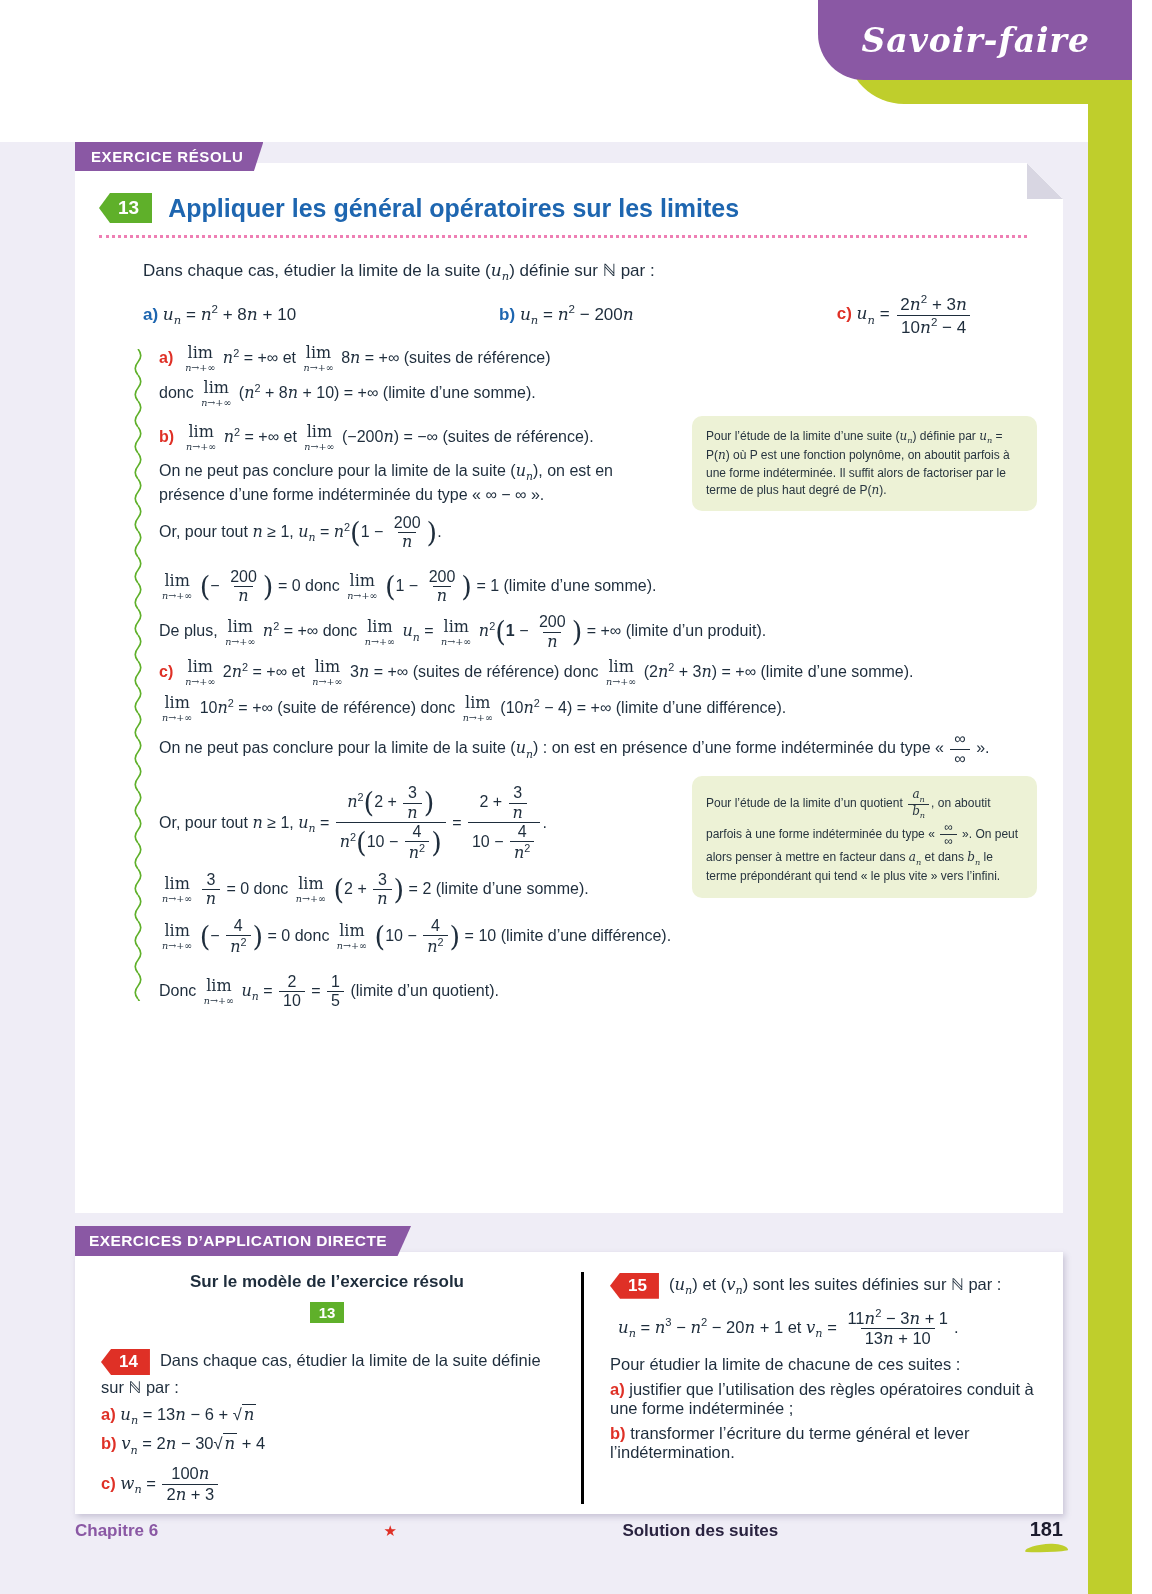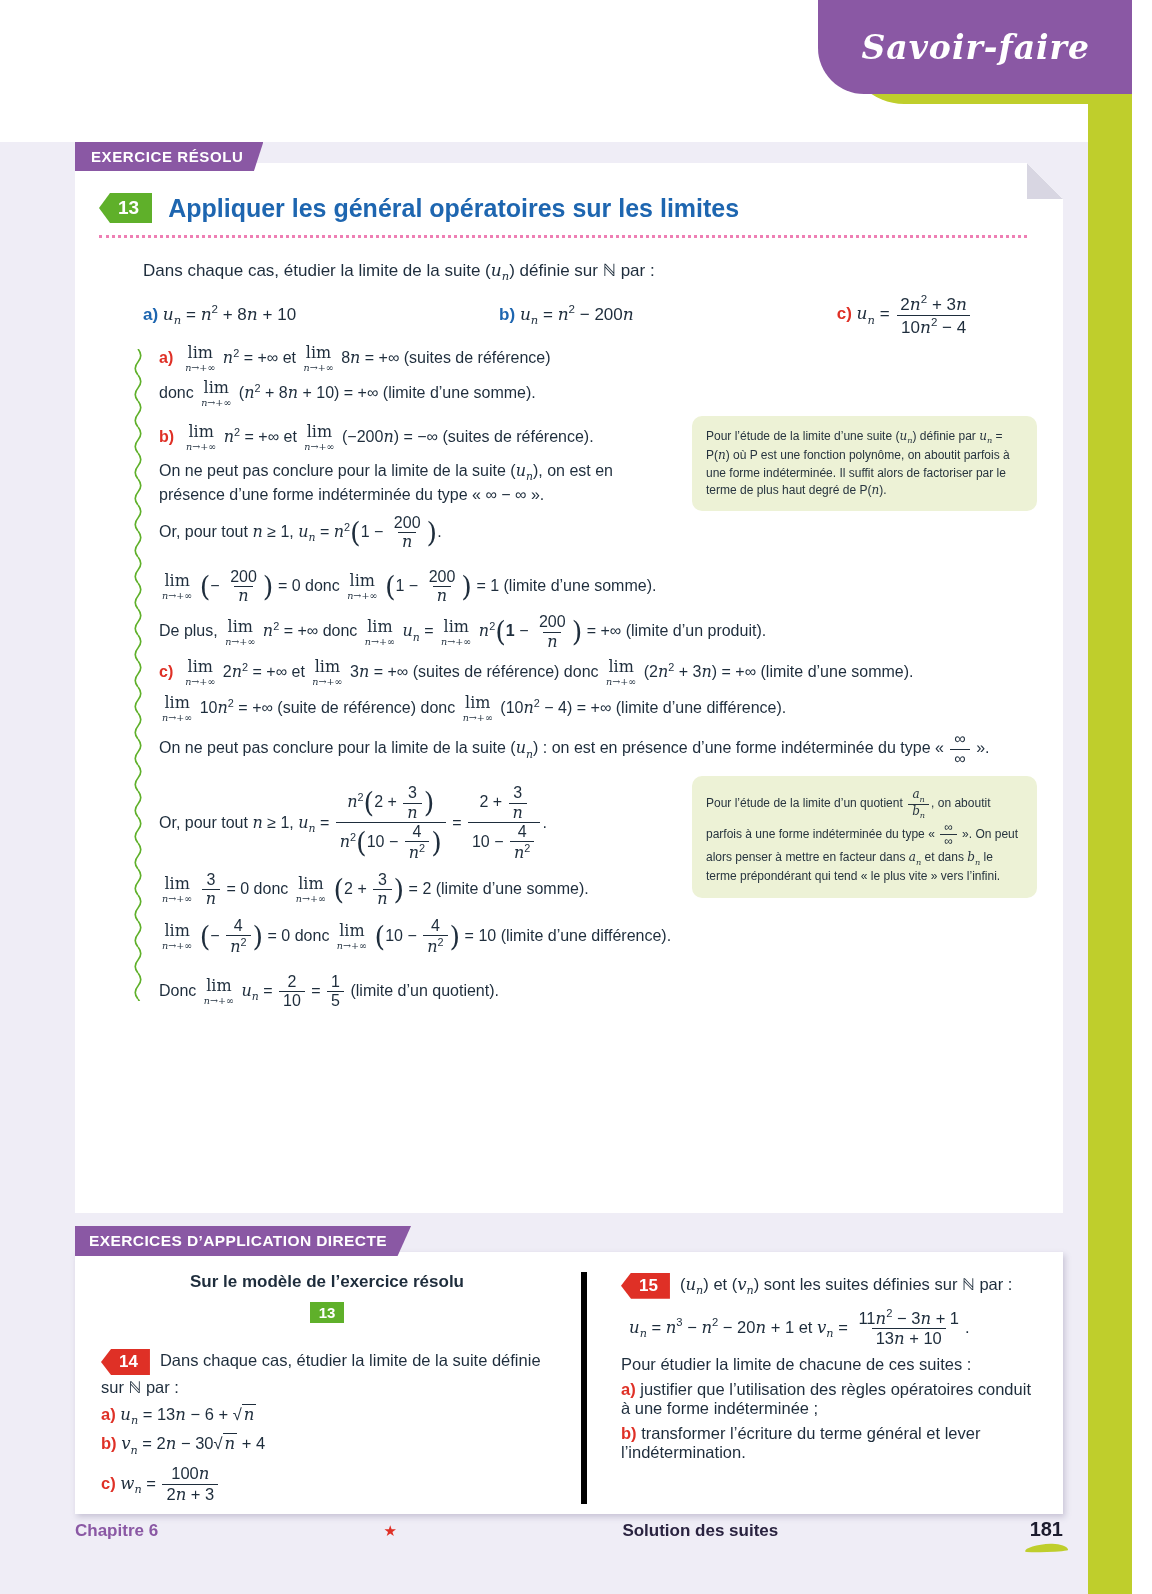--- a/index.html
+++ b/index.html
@@ -10,21 +10,21 @@
   body{font-family:"Liberation Sans",sans-serif; background:#fff;}
   .page{position:relative; width:1152px; height:1594px; overflow:hidden; background:#fff; color:var(--ink);}
   i{font-family:"DejaVu Serif",serif; font-style:italic;}
   sup{font-size:0.68em;} sub{font-size:0.68em;}
 
   .tint{position:absolute; left:0; top:142px; width:1088px; height:1452px; background:var(--tint); z-index:0;}
   .lime-strip{position:absolute; left:1088px; top:0; width:44px; height:1594px; background:var(--lime); z-index:1;}
 
   .lime-swoosh{position:absolute; left:846px; top:0; width:286px; height:104px; background:var(--lime);
     border-bottom-left-radius:58px; z-index:3;}
-  .purple-banner{position:absolute; left:818px; top:0; width:314px; height:94px; background:var(--purple);
+  .purple-banner{position:absolute; left:818px; top:0; width:314px; height:80px; background:var(--purple);
     border-bottom-left-radius:46px; z-index:4; display:flex; align-items:center; justify-content:flex-end; padding-right:42px;}
   .purple-banner .script{color:#fff; font-family:"DejaVu Serif",serif; font-style:italic; font-weight:700; font-size:33px; letter-spacing:1px;}
 
   .resolu-badge{position:absolute; left:75px; top:142px; z-index:5; background:var(--purple); color:#fff;
     font-weight:700; font-size:15px; letter-spacing:0.6px; padding:6px 20px 6px 16px;
     clip-path:polygon(0 0,100% 0,95% 100%,0 100%);}
 
   .card{position:absolute; left:75px; top:163px; width:988px; height:1050px; background:#fff; z-index:2;
     box-shadow:3px 4px 8px rgba(110,100,140,0.38);
     clip-path:polygon(0 0,952px 0,988px 36px,988px 1050px,0 1050px);}
@@ -60,21 +60,21 @@
   .srow .scol{flex:1 1 auto; min-width:0;}
   .callout{flex:0 0 345px; background:var(--callout-bg); border-radius:10px; padding:12px 14px;
     font-size:12px; line-height:1.45; color:#27343f;}
 
   .exdir-banner{position:absolute; left:75px; top:1226px; z-index:5; background:var(--purple); color:#fff;
     font-weight:700; font-size:15.5px; letter-spacing:0.4px; padding:6px 24px 6px 14px;
     clip-path:polygon(0 0,100% 0,96% 100%,0 100%);}
   .ex-panel{position:absolute; left:75px; top:1252px; width:988px; height:262px; background:#fff; z-index:2;
     box-shadow:2px 3px 6px rgba(110,100,140,0.3); display:flex; gap:28px; padding:20px 26px 10px 26px; font-size:16.5px;}
   .col-left{width:452px; flex:0 0 auto;}
-  .col-right{flex:1; border-left:6px solid #000000; padding-left:34px;}
+  .col-right{flex:1; border-left:3px solid #000000; padding-left:26px;}
   .model-line{font-weight:700; font-size:17px; display:flex; align-items:center; gap:10px;flex-direction:column;}
   .mini-badge{background:var(--green); color:#fff; font-weight:700; font-size:15px; padding:2px 9px;}
   .ex-badge{display:inline-block; background:var(--red); color:#fff; font-weight:700; font-size:17px;
     padding:3px 12px 3px 18px; clip-path:polygon(0 50%,10px 0,100% 0,100% 100%,10px 100%);
     margin-right:10px; vertical-align:middle;}
   .ex14-block{margin-top:26px;}
   .ex-item{margin:7px 0;}
   .ex15-formula{margin:8px 0 6px 8px;}
   .ex15-line{margin:6px 0;}
 

